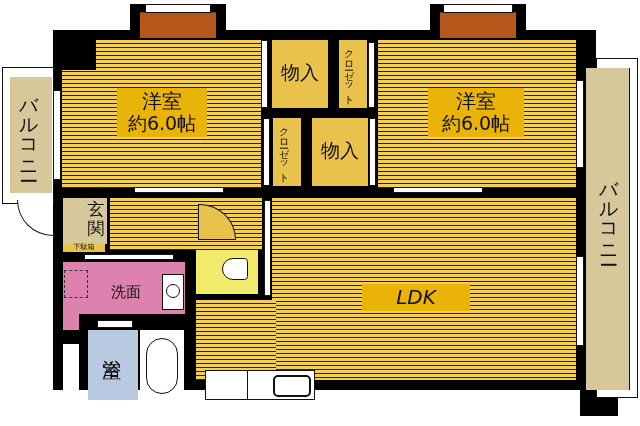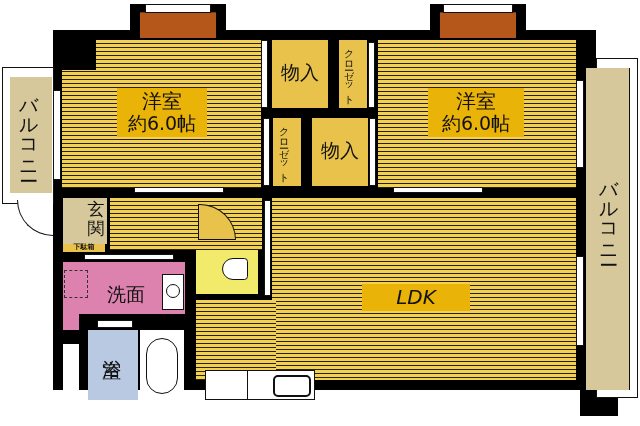--- a/index.html
+++ b/index.html
@@ -87,31 +87,31 @@
 </div>
 <div class="abs window" style="left:264px;top:200px;width:7px;height:96px;"></div>
 
 <div class="abs white" style="left:205px;top:370px;width:110px;height:30px;border:1px solid #111;"></div>
 <div class="abs" style="left:247px;top:370px;width:1px;height:30px;background:#111;"></div>
 <div class="abs" style="left:273px;top:375px;width:38px;height:22px;border:2px solid #111;border-radius:5px;background:#fff;"></div>
 
 <div class="abs tan" style="left:63px;top:198px;width:44px;height:46px;"></div>
 <div class="label" style="left:68px;top:200px;width:30px;font-size:17px;line-height:19px;word-break:break-all;margin-left:13px;">玄関</div>
 <div class="abs" style="left:63px;top:244px;width:42px;height:8px;background:#e8c24a;"></div>
-<div class="label" style="left:63px;top:243px;width:42px;font-size:7px;font-weight:bold;">下駄箱</div>
+<div class="label" style="left:63px;top:243px;width:42px;font-size:7px;">下駄箱</div>
 <div class="abs" style="left:17px;top:200px;width:36px;height:36px;border-bottom:1px solid #111;border-left:1px solid #111;border-bottom-left-radius:36px;background:#fff;"></div>
 
 <div class="abs" style="left:198px;top:204px;width:38px;height:36px;background:#e8c24a;border-top-right-radius:38px;border:1px solid #111;"></div>
 <div class="abs" style="left:196px;top:250px;width:62px;height:44px;background:#f2ea6a;"></div>
 <div class="abs white" style="left:222px;top:258px;width:26px;height:22px;border:1px solid #111;border-radius:12px 4px 4px 12px;"></div>
 
 <div class="abs" style="left:63px;top:262px;width:122px;height:52px;background:#dd82ae;"></div>
 <div class="abs" style="left:63px;top:314px;width:16px;height:16px;background:#dd82ae;"></div>
 <div class="abs" style="left:64px;top:270px;width:24px;height:28px;border:1px dashed #333;"></div>
-<div class="label" style="left:96px;top:284px;width:60px;font-size:19px;">洗面</div>
+<div class="label" style="left:96px;top:284px;width:60px;font-size:15px;">洗面</div>
 <div class="abs white" style="left:162px;top:274px;width:22px;height:36px;border:1px solid #111;"></div>
 <div class="abs" style="left:166px;top:284px;width:14px;height:14px;border:1px solid #111;border-radius:50%;"></div>
 <div class="abs window" style="left:84px;top:254px;width:90px;height:6px;"></div>
 
 <div class="abs" style="left:88px;top:330px;width:50px;height:70px;background:#b9c9e2;"></div>
 <div class="label vtext" style="left:101px;top:345px;font-size:19px;">浴室</div>
 <div class="abs white" style="left:97px;top:320px;width:36px;height:8px;border:1px solid #111;"></div>
 <div class="abs white" style="left:140px;top:330px;width:44px;height:70px;"></div>
 <div class="abs" style="left:146px;top:338px;width:32px;height:56px;border:1px solid #111;border-radius:16px;background:#fff;"></div>
 <div class="abs white" style="left:63px;top:344px;width:16px;height:56px;"></div>

